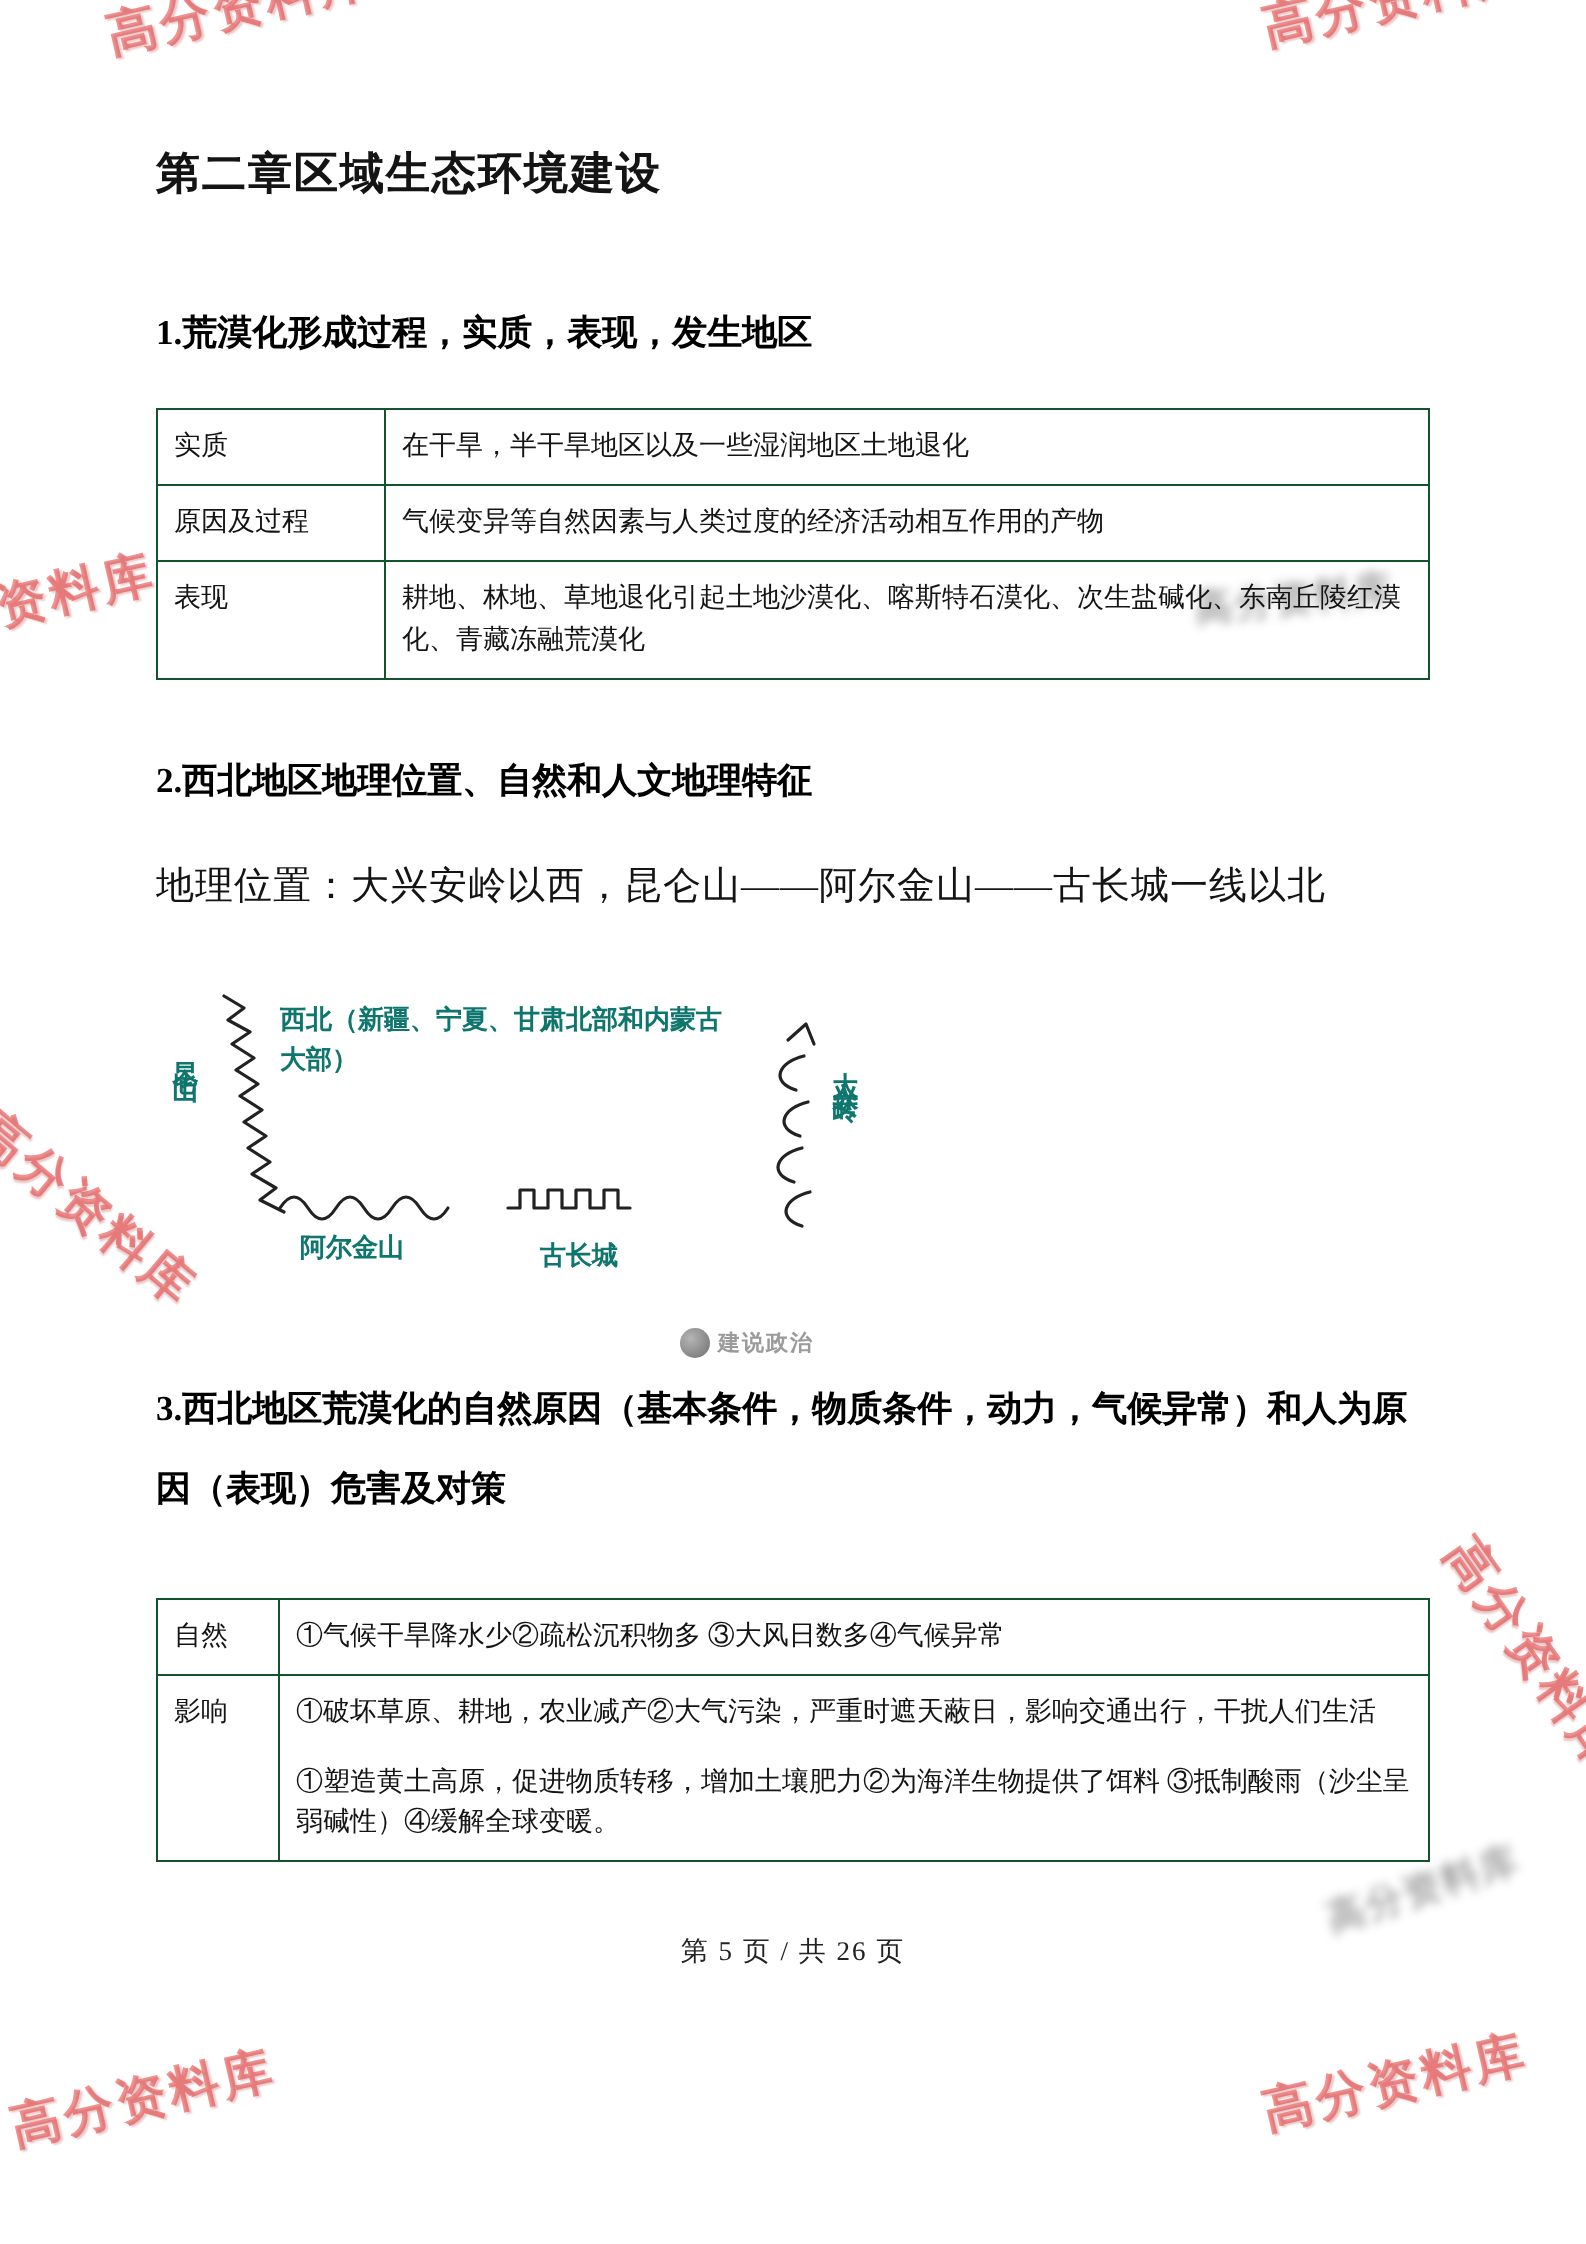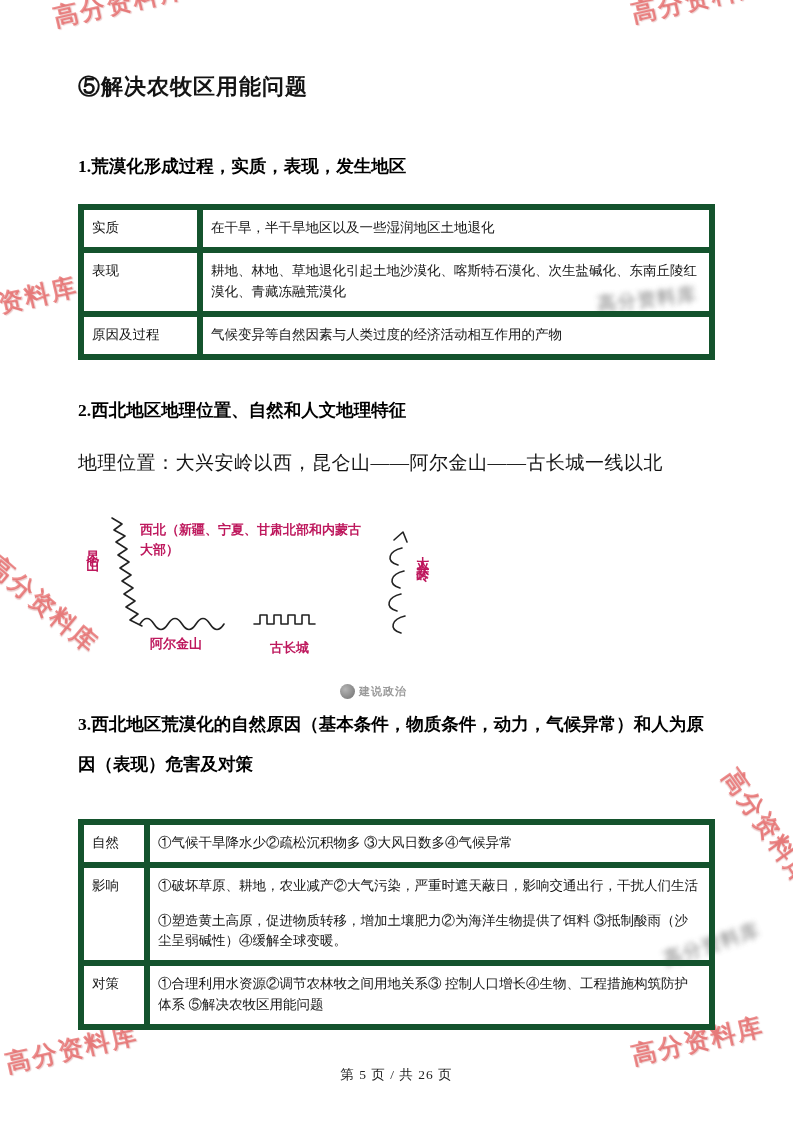--- a/index.html
+++ b/index.html
@@ -28,33 +28,33 @@
   .content {position:absolute; left:78px; top:72px; width:640px;}
   .doc-title {font-size:22px; font-weight:bold; margin:0 0 44px 0; letter-spacing:1px;}
   .red-heading {color:#000000; font-size:17.5px; font-weight:bold; line-height:2.3; margin:0;}
   .h1 {margin-bottom:18px;}
   .h2 {margin-top:30px;}
   .h3 {margin-top:12px; width:640px;}
   .location-line {font-size:19px; margin-top:20px; letter-spacing:0.5px;}
   
   table {border-collapse:collapse; width:637px; table-layout:fixed; margin-top:4px;}
   td {
-    border:6px solid #14532d; font-size:13.5px; line-height:1.55;
+    border:1px solid #14532d; font-size:13.5px; line-height:1.55;
     padding:8px 8px; vertical-align:top; word-break:break-all;
   }
   .t1 td.label-cell {width:97px;}
   .t2 {margin-top:34px;}
   .t2 td.label-cell {width:44px;}
   .para + .para {margin-top:14px;}
   
   .diagram {position:relative; width:430px; height:178px; margin-top:38px;}
   .diagram svg {position:absolute; left:0; top:0;}
   .d-label {
     position:absolute; font-family:"Liberation Sans", sans-serif;
-    font-size:13px; font-weight:bold; color:#be185d; line-height:1.55;
+    font-size:13px; font-weight:bold; color:#0f766e; line-height:1.55;
   }
   .v-label {writing-mode:vertical-rl; text-orientation:upright; letter-spacing:4px;}
   .d-logo {
     position:absolute; left:262px; top:138px; display:flex; align-items:center;
     color:#9b9b9b; font-size:11px; font-weight:bold; letter-spacing:1px;
     font-family:"Liberation Sans", sans-serif;
     margin-top:32px;
   }
   .logo-dot {
     width:15px; height:15px; border-radius:50%; margin-right:4px;
@@ -75,37 +75,37 @@
 <div class="watermark" style="left:2px; top:548px; transform:rotate(40deg);">高分资料库</div>
 <div class="watermark" style="left:742px; top:762px; transform:rotate(55deg);">高分资料库</div>
 <div class="watermark" style="left:2px; top:1048px; transform:rotate(-13deg);">高分资料库</div>
 <div class="watermark" style="left:628px; top:1040px; transform:rotate(-13deg);">高分资料库</div>
 
 <div class="smudge" style="left:596px; top:292px; transform:rotate(-6deg);">高分资料库</div>
 <div class="smudge" style="left:660px; top:948px; transform:rotate(-18deg);">高分资料库</div>
 
 <div class="content">
 
-  <h1 class="doc-title">⑤解决农牧区用能问题</h1>
+  <h1 class="doc-title">第二章区域生态环境建设</h1>
 
   <div class="red-heading h1">1.荒漠化形成过程，实质，表现，发生地区</div>
 
   <table class="t1">
     <tbody>
       <tr>
         <td class="label-cell">实质</td>
         <td>在干旱，半干旱地区以及一些湿润地区土地退化</td>
       </tr>
       <tr>
+        <td class="label-cell">原因及过程</td>
+        <td>气候变异等自然因素与人类过度的经济活动相互作用的产物</td>
+      </tr>
+      <tr>
         <td class="label-cell">表现</td>
         <td>耕地、林地、草地退化引起土地沙漠化、喀斯特石漠化、次生盐碱化、东南丘陵红漠化、青藏冻融荒漠化</td>
-      </tr>
-      <tr>
-        <td class="label-cell">原因及过程</td>
-        <td>气候变异等自然因素与人类过度的经济活动相互作用的产物</td>
       </tr>
     </tbody>
   </table>
 
   <div class="red-heading h2">2.西北地区地理位置、自然和人文地理特征</div>
 
   <div class="location-line">地理位置：大兴安岭以西，昆仑山——阿尔金山——古长城一线以北</div>
 
   <div class="diagram">
     <svg width="430" height="178" viewBox="0 0 430 178">
@@ -145,24 +145,18 @@
           <div class="para">①气候干旱降水少②疏松沉积物多 ③大风日数多④气候异常</div>
         </td>
       </tr>
       <tr>
         <td class="label-cell">影响</td>
         <td>
           <div class="para">①破坏草原、耕地，农业减产②大气污染，严重时遮天蔽日，影响交通出行，干扰人们生活</div>
           <div class="para">①塑造黄土高原，促进物质转移，增加土壤肥力②为海洋生物提供了饵料 ③抵制酸雨（沙尘呈弱碱性）④缓解全球变暖。</div>
         </td>
       </tr>
-      <tr>
-        <td class="label-cell">对策</td>
-        <td>
-          <div class="para">①合理利用水资源②调节农林牧之间用地关系③ 控制人口增长④生物、工程措施构筑防护体系 ⑤解决农牧区用能问题</div>
-        </td>
-      </tr>
     </tbody>
   </table>
 
   <div class="footer">第 5 页 / 共 26 页</div>
 
 </div>
 
 </body></html>

